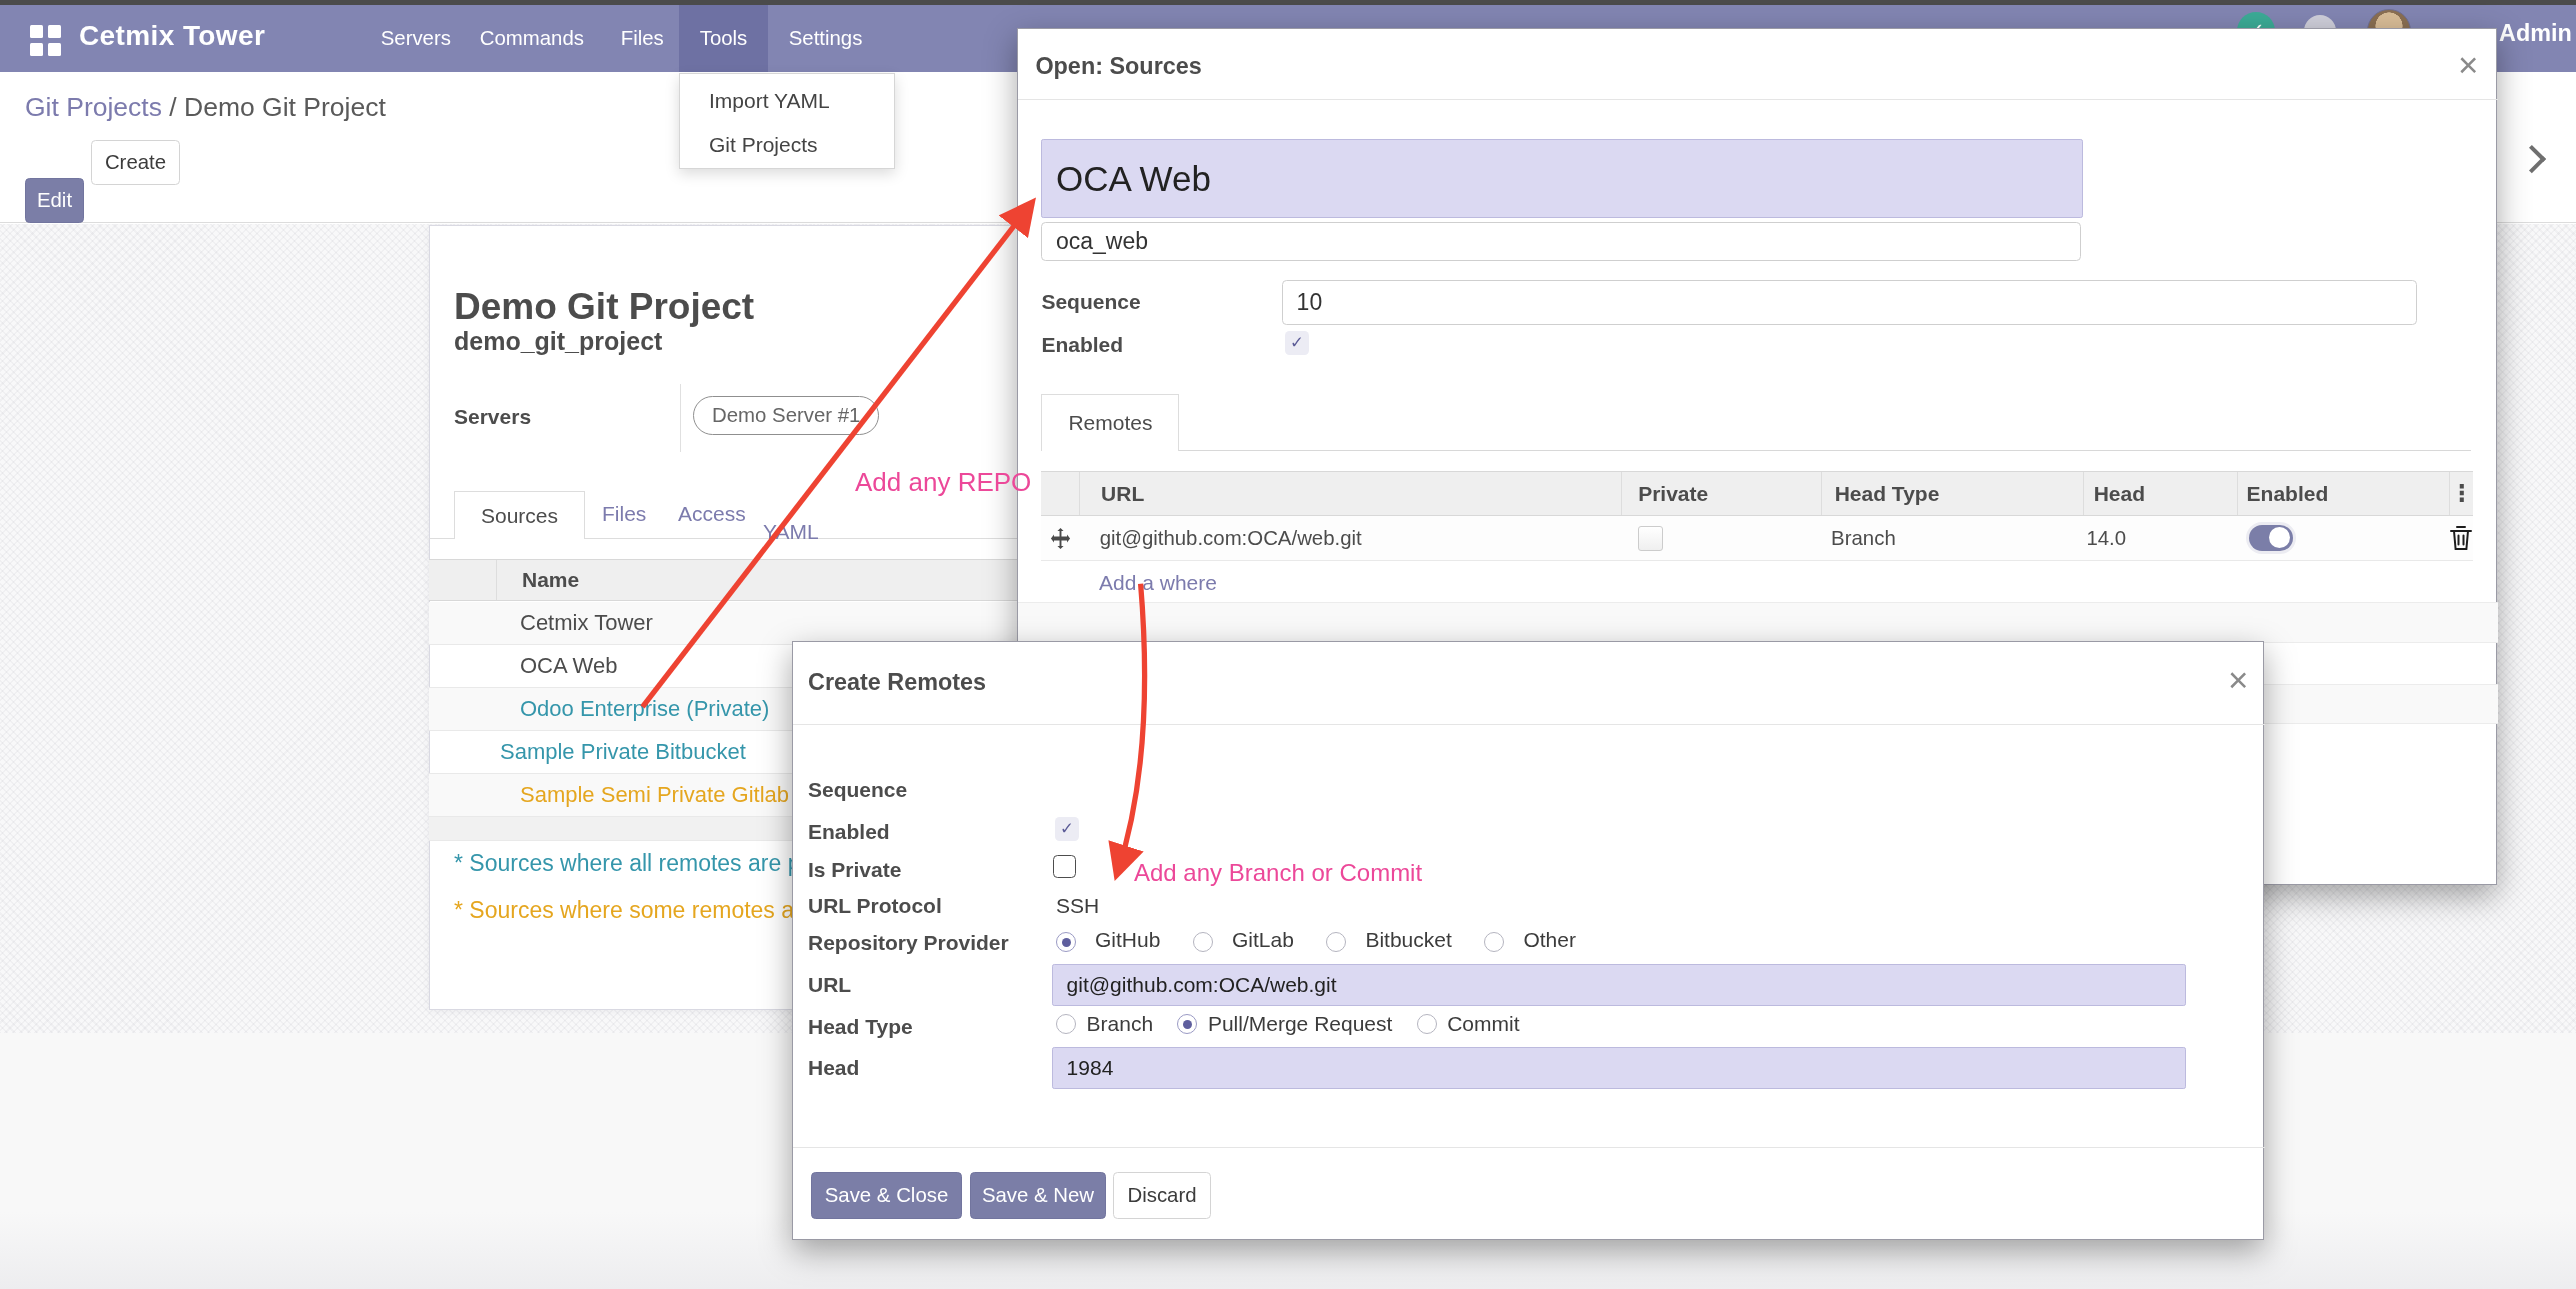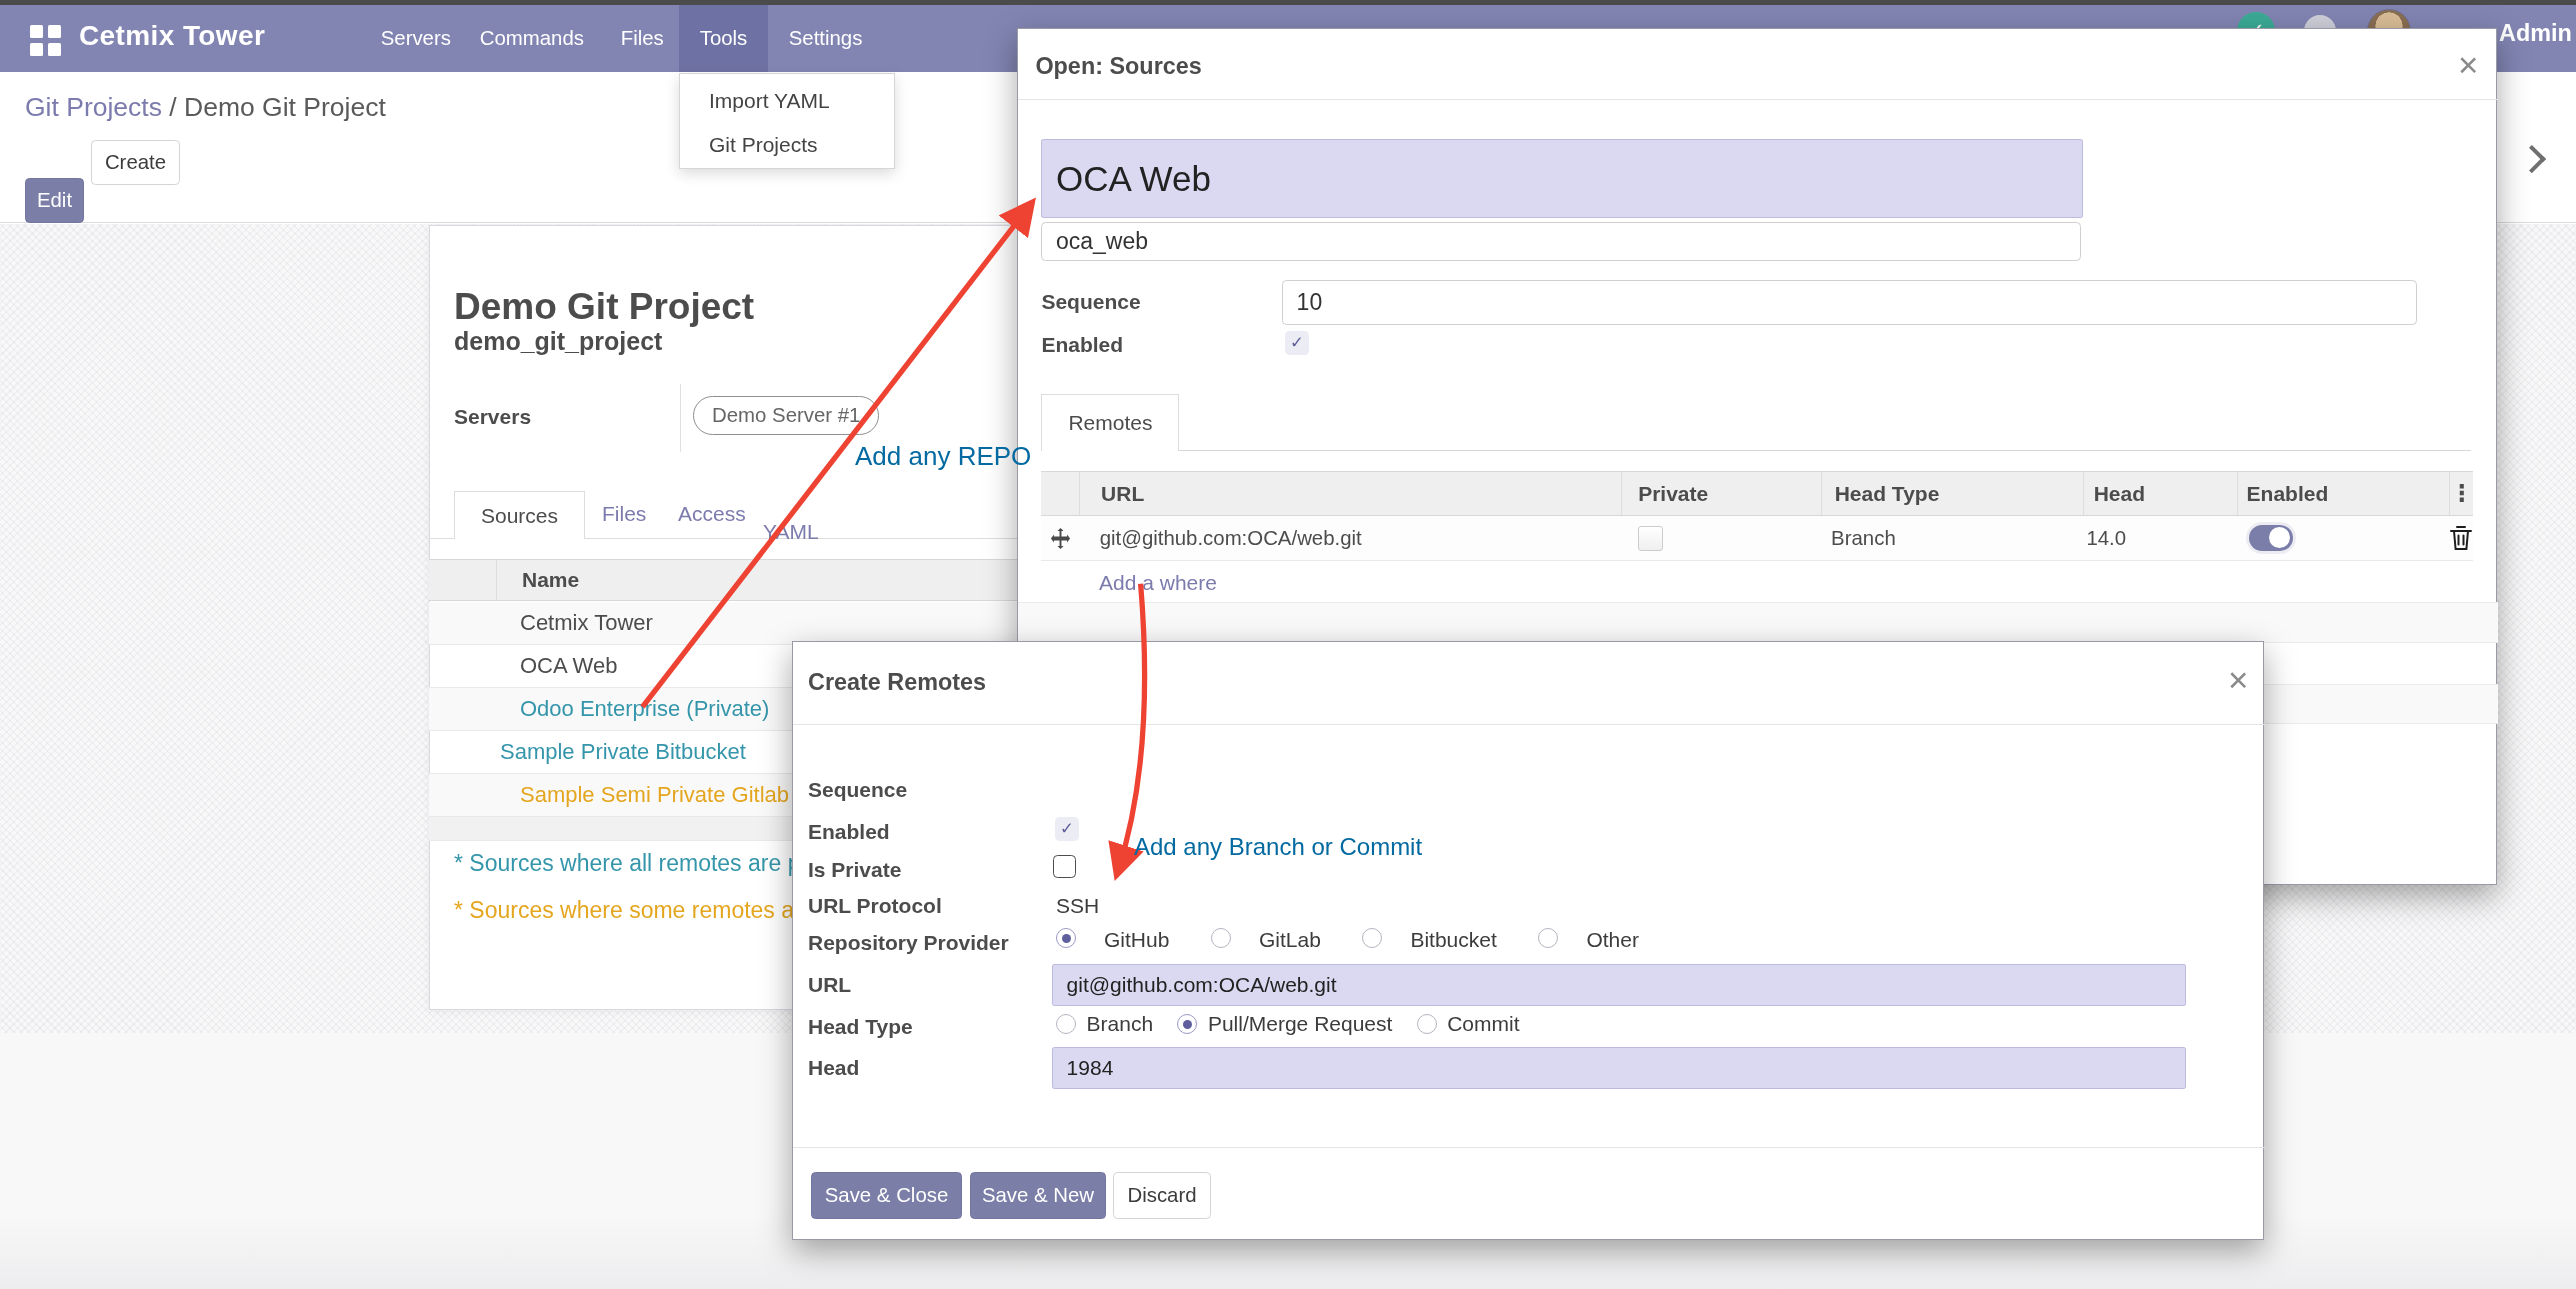--- a/index.html
+++ b/index.html
@@ -57,21 +57,21 @@
   .radio.sel i{width:9px;height:9px;border-radius:50%;background:#5f5f9e;}
   .rlabel{font-size:21px;color:#3c3c3c;}
   .colsep{border-right:0.8px solid #ddd;}
   .purple-link{color:#7c7bad;font-size:21px;cursor:pointer;}
   .dots{font-size:23px;color:#4c4c4c;letter-spacing:0;}
   .stripe{background:#f9f9f9;}
   
   .dropdown{left:679px;top:73px;width:216px;height:96px;background:#fff;border:0.8px solid #d6d6d6;box-shadow:0 4.5px 13.6px rgba(0,0,0,.15);}
   .dd-item{height:44px;display:flex;align-items:center;padding-left:29px;font-size:21px;color:#444;cursor:pointer;}
   
-  .anno-text{color:#0369a1;font-size:26px;}
+  .anno-text{color:#ec4899;font-size:26px;margin-top:26px;}
   .chev{width:19.7px;height:19.7px;border-top:4.5px solid #6f6f6f;border-right:4.5px solid #6f6f6f;transform:rotate(45deg);}
   .avatar{border-radius:50%;}
 </style>
 </head>
 <body>
 
 <div id="screen">
 
   <div class="abs formbg"></div>
   <div class="abs pagebottom"></div>
@@ -216,21 +216,21 @@
         <span>✓</span>
       </div>
 
     <div class="abs flabel" style="left:15px;top:216px;">Is Private</div>
     <div class="abs check-box" style="left:260px;top:213px;"></div>
 
     <div class="abs flabel" style="left:15px;top:252px;">URL Protocol</div>
     <div class="abs" style="left:263px;top:252px;font-size:21px;color:#3c3c3c;">SSH</div>
 
     <div class="abs flabel" style="left:15px;top:289px;">Repository Provider</div>
-    <div class="abs" style="left:263px;top:286px;display:flex;align-items:flex-start;gap:28px;">
+    <div class="abs" style="left:263px;top:286px;display:flex;align-items:flex-end;gap:19px;">
       <span class="radio sel">
           <i></i>
         </span>
       <span class="rlabel">GitHub</span>
       <span class="radio" style="margin-left:13.6px;"></span>
       <span class="rlabel">GitLab</span>
       <span class="radio" style="margin-left:13.6px;"></span>
       <span class="rlabel">Bitbucket</span>
       <span class="radio" style="margin-left:13.6px;"></span>
       <span class="rlabel">Other</span>

